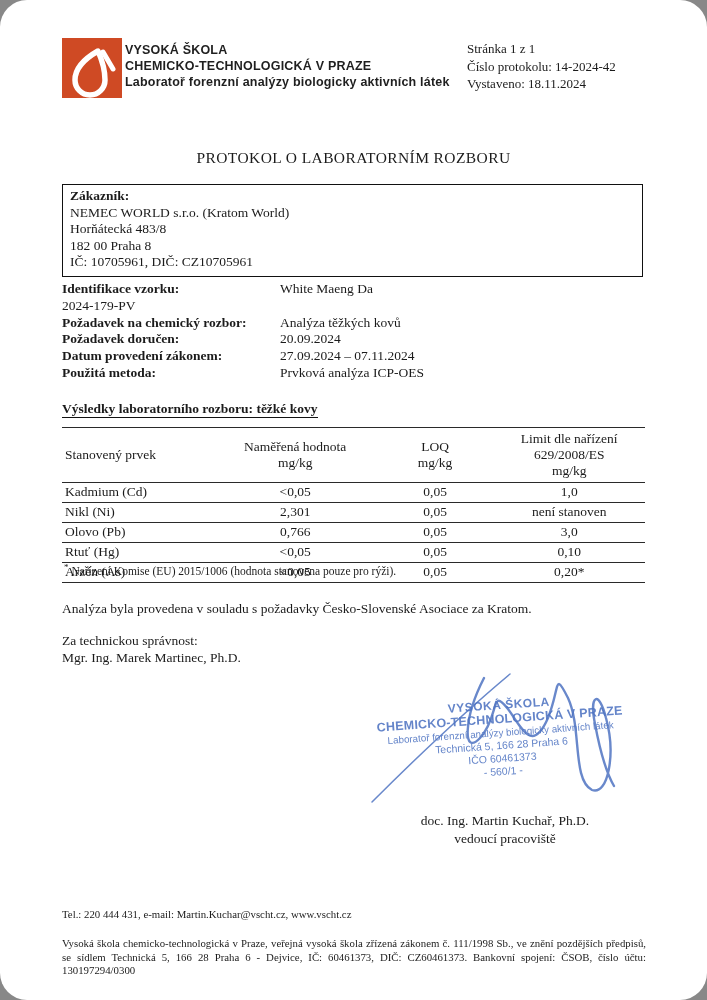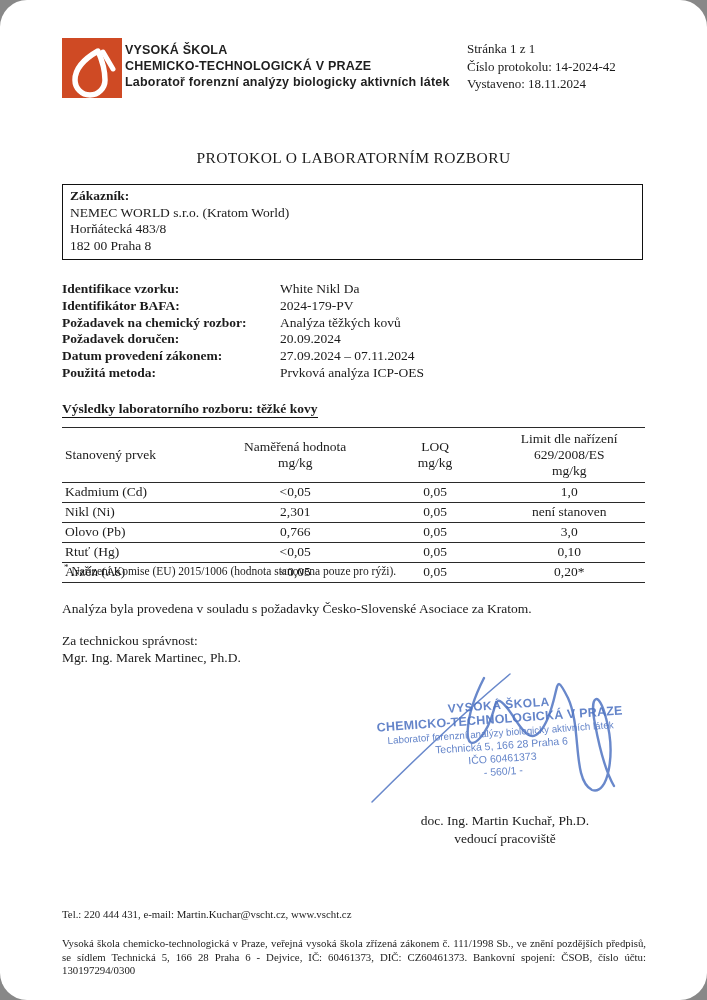--- a/index.html
+++ b/index.html
@@ -96,29 +96,29 @@
     </div>
   </div>
 
   <div class="abs sec-title">PROTOKOL O LABORATORNÍM ROZBORU</div>
 
   <div class="abs sec-customer">
     <div class="bold">Zákazník:</div>
     <div>NEMEC WORLD s.r.o. (Kratom World)</div>
     <div>Horňátecká 483/8</div>
     <div>182 00 Praha 8</div>
+    <div>IČ: 10705961, DIČ: CZ10705961</div>
   </div>
 
   <div class="abs sec-sample">
     <div class="id-row">
       <span class="lbl">Identifikace vzorku:</span>
-      <span>White Nikl Da</span>
-    </div>
-    <div class="id-row">
-      <span class="lbl">Identifikátor BAFA:</span>
+      <span>White Maeng Da</span>
+    </div>
+    <div class="id-row">
       <span>2024-179-PV</span>
     </div>
     <div class="id-row">
       <span class="lbl">Požadavek na chemický rozbor:</span>
       <span>Analýza těžkých kovů</span>
     </div>
     <div class="id-row">
       <span class="lbl">Požadavek doručen:</span>
       <span>20.09.2024</span>
     </div>

